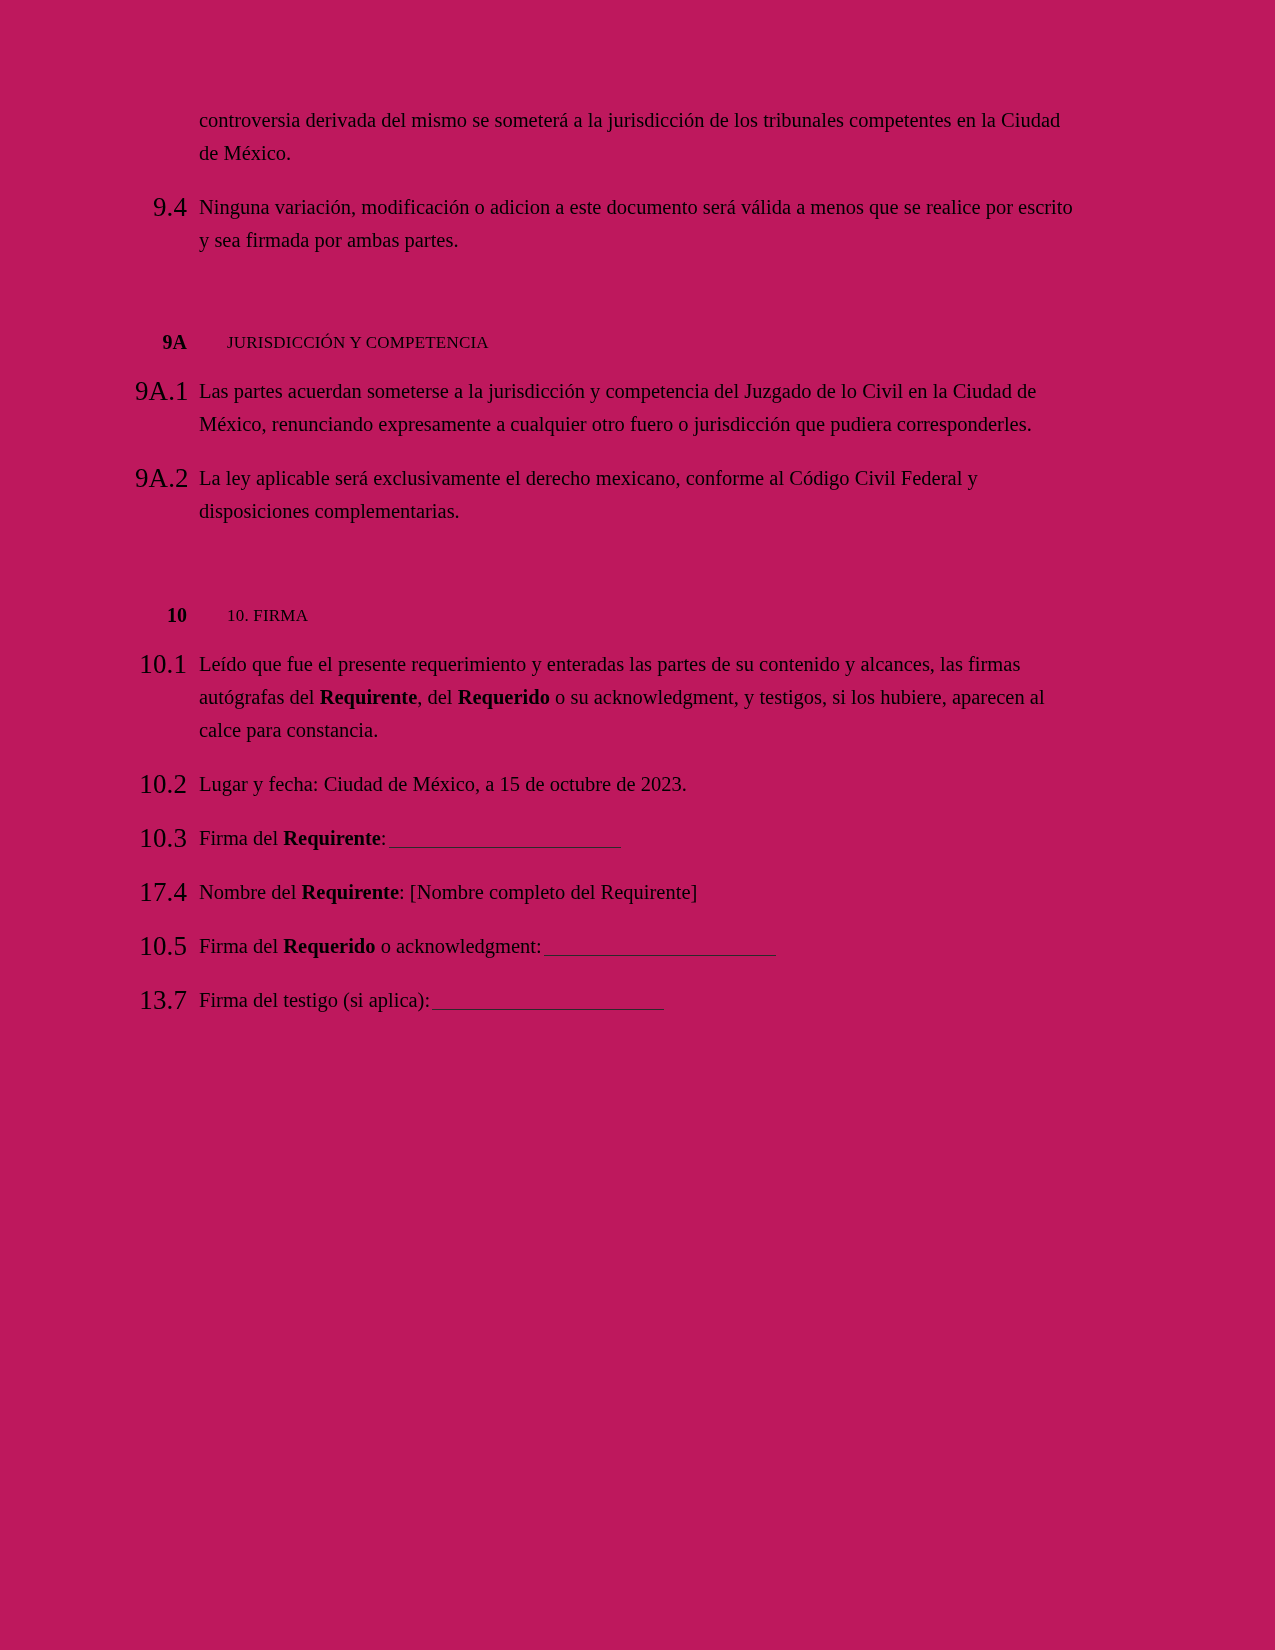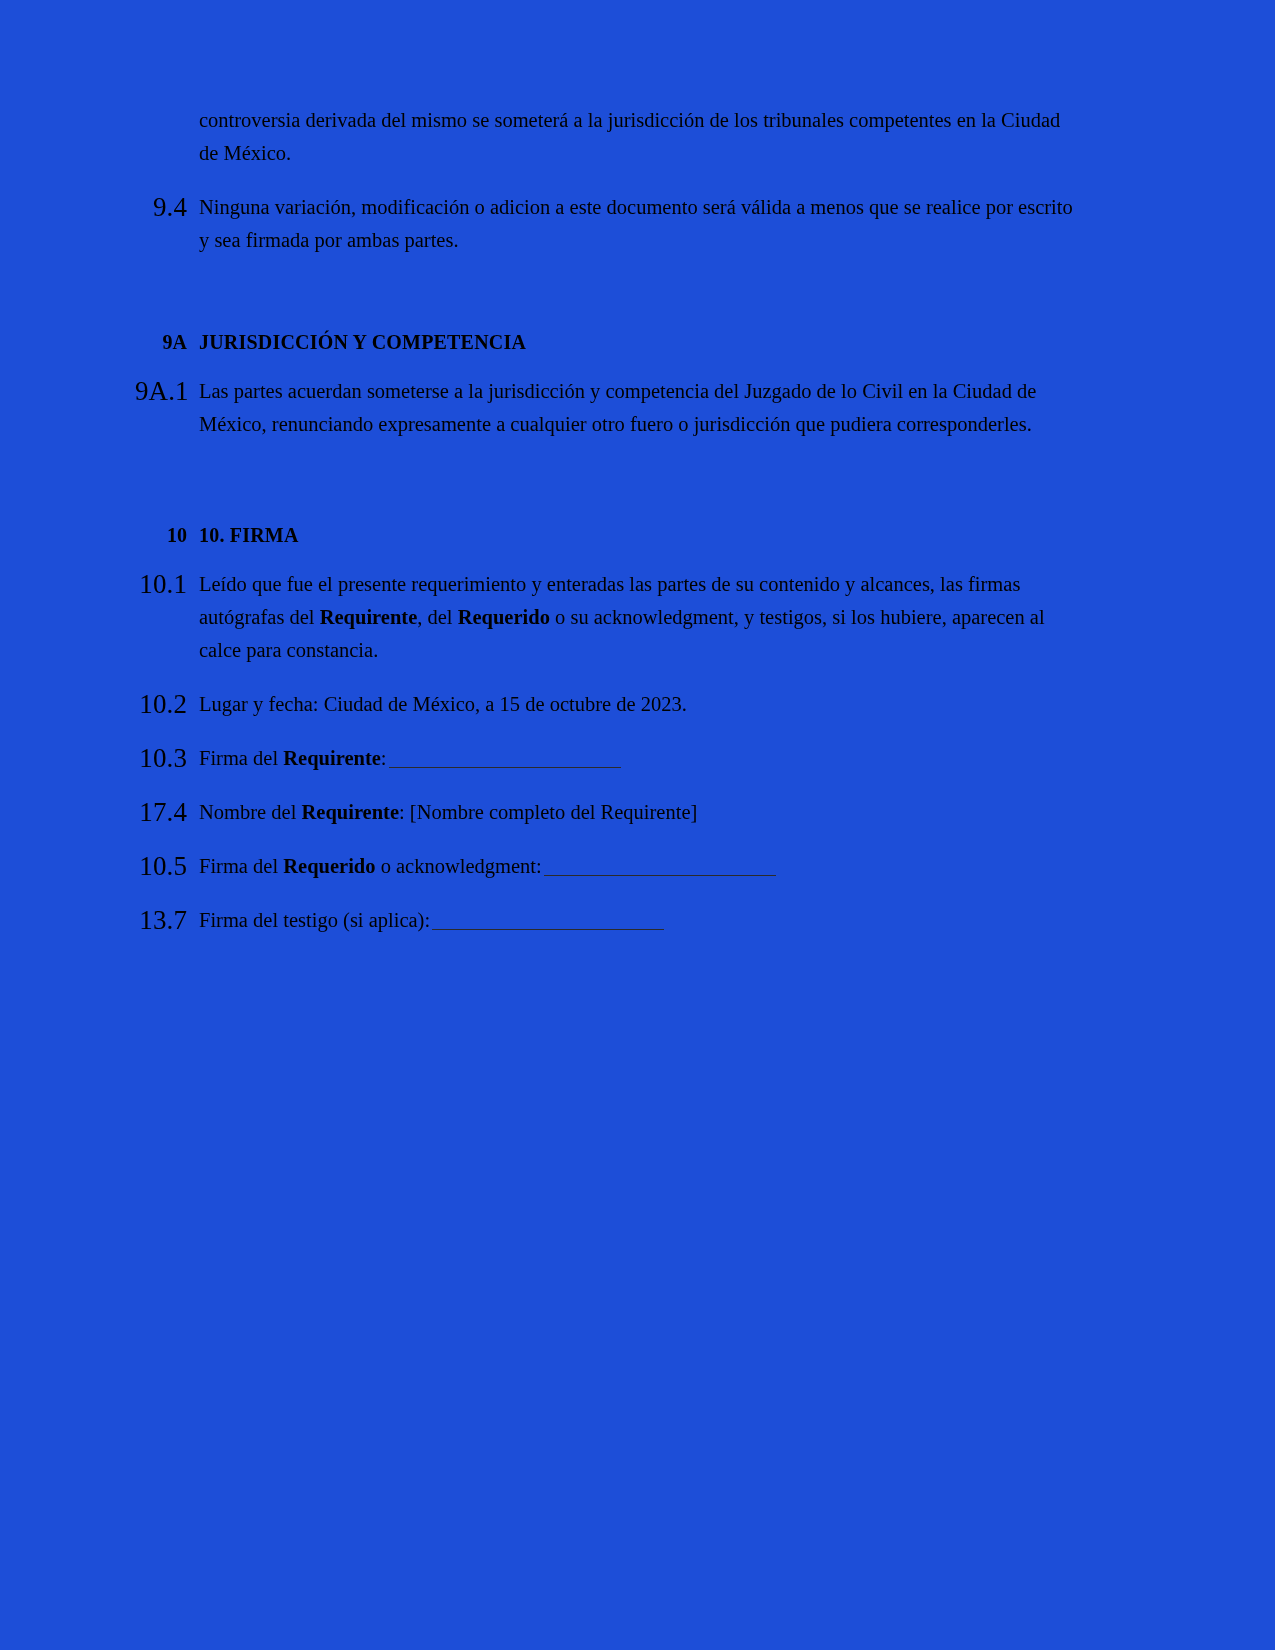--- a/index.html
+++ b/index.html
@@ -9,21 +9,21 @@
     background: #ffffff;
   }
   body {
     font-family: "Liberation Serif", "DejaVu Serif", serif;
     color: #000000;
   }
   .page {
     position: relative;
     width: 1275px;
     height: 1650px;
-    background: #1d4ed8;
+    background: #be185d;
     box-sizing: border-box;
     overflow: hidden;
   }
   .content {
     position: absolute;
     left: 135px;
     top: 104px;
     width: 945px;
   }
 
@@ -51,36 +51,37 @@
   }
 
   
   .cont .num { visibility: hidden; }
 
   
   .heading {
     display: flex;
     align-items: flex-start;
     margin: 0;
+    gap: 28px;
   }
   .heading .num {
     flex: 0 0 52px;
     width: 52px;
     text-align: right;
     font-size: 20px;
     line-height: 31px;
     font-weight: bold;
     white-space: nowrap;
   }
   .heading .body {
     flex: 1 1 auto;
     padding-left: 12px;
-    font-size: 20px;
+    font-size: 17px;
     line-height: 31px;
-    font-weight: bold;
+    font-weight: normal;
     letter-spacing: 0.2px;
   }
 
   .gap-before-heading { height: 56px; }
   .gap-after-heading  { height: 17px; }
   .gap-block          { height: 58px; }
   .loose { margin-bottom: 21px; }
 
   b, strong { font-weight: bold; }
 
@@ -115,20 +116,24 @@
       <div class="body">JURISDICCIÓN Y COMPETENCIA</div>
     </div>
 
     <div class="gap-after-heading"></div>
 
     <div class="clause loose">
       <div class="num">9A.1</div>
       <div class="body">Las partes acuerdan someterse a la jurisdicción y competencia del Juzgado de lo Civil en la Ciudad de México, renunciando expresamente a cualquier otro fuero o jurisdicción que pudiera corresponderles.</div>
     </div>
 
+    <div class="clause">
+      <div class="num">9A.2</div>
+      <div class="body">La ley aplicable será exclusivamente el derecho mexicano, conforme al Código Civil Federal y disposiciones complementarias.</div>
+    </div>
 
     <div class="gap-block"></div>
 
     <div class="heading">
       <div class="num">10</div>
       <div class="body">10. FIRMA</div>
     </div>
 
     <div class="gap-after-heading"></div>
 

